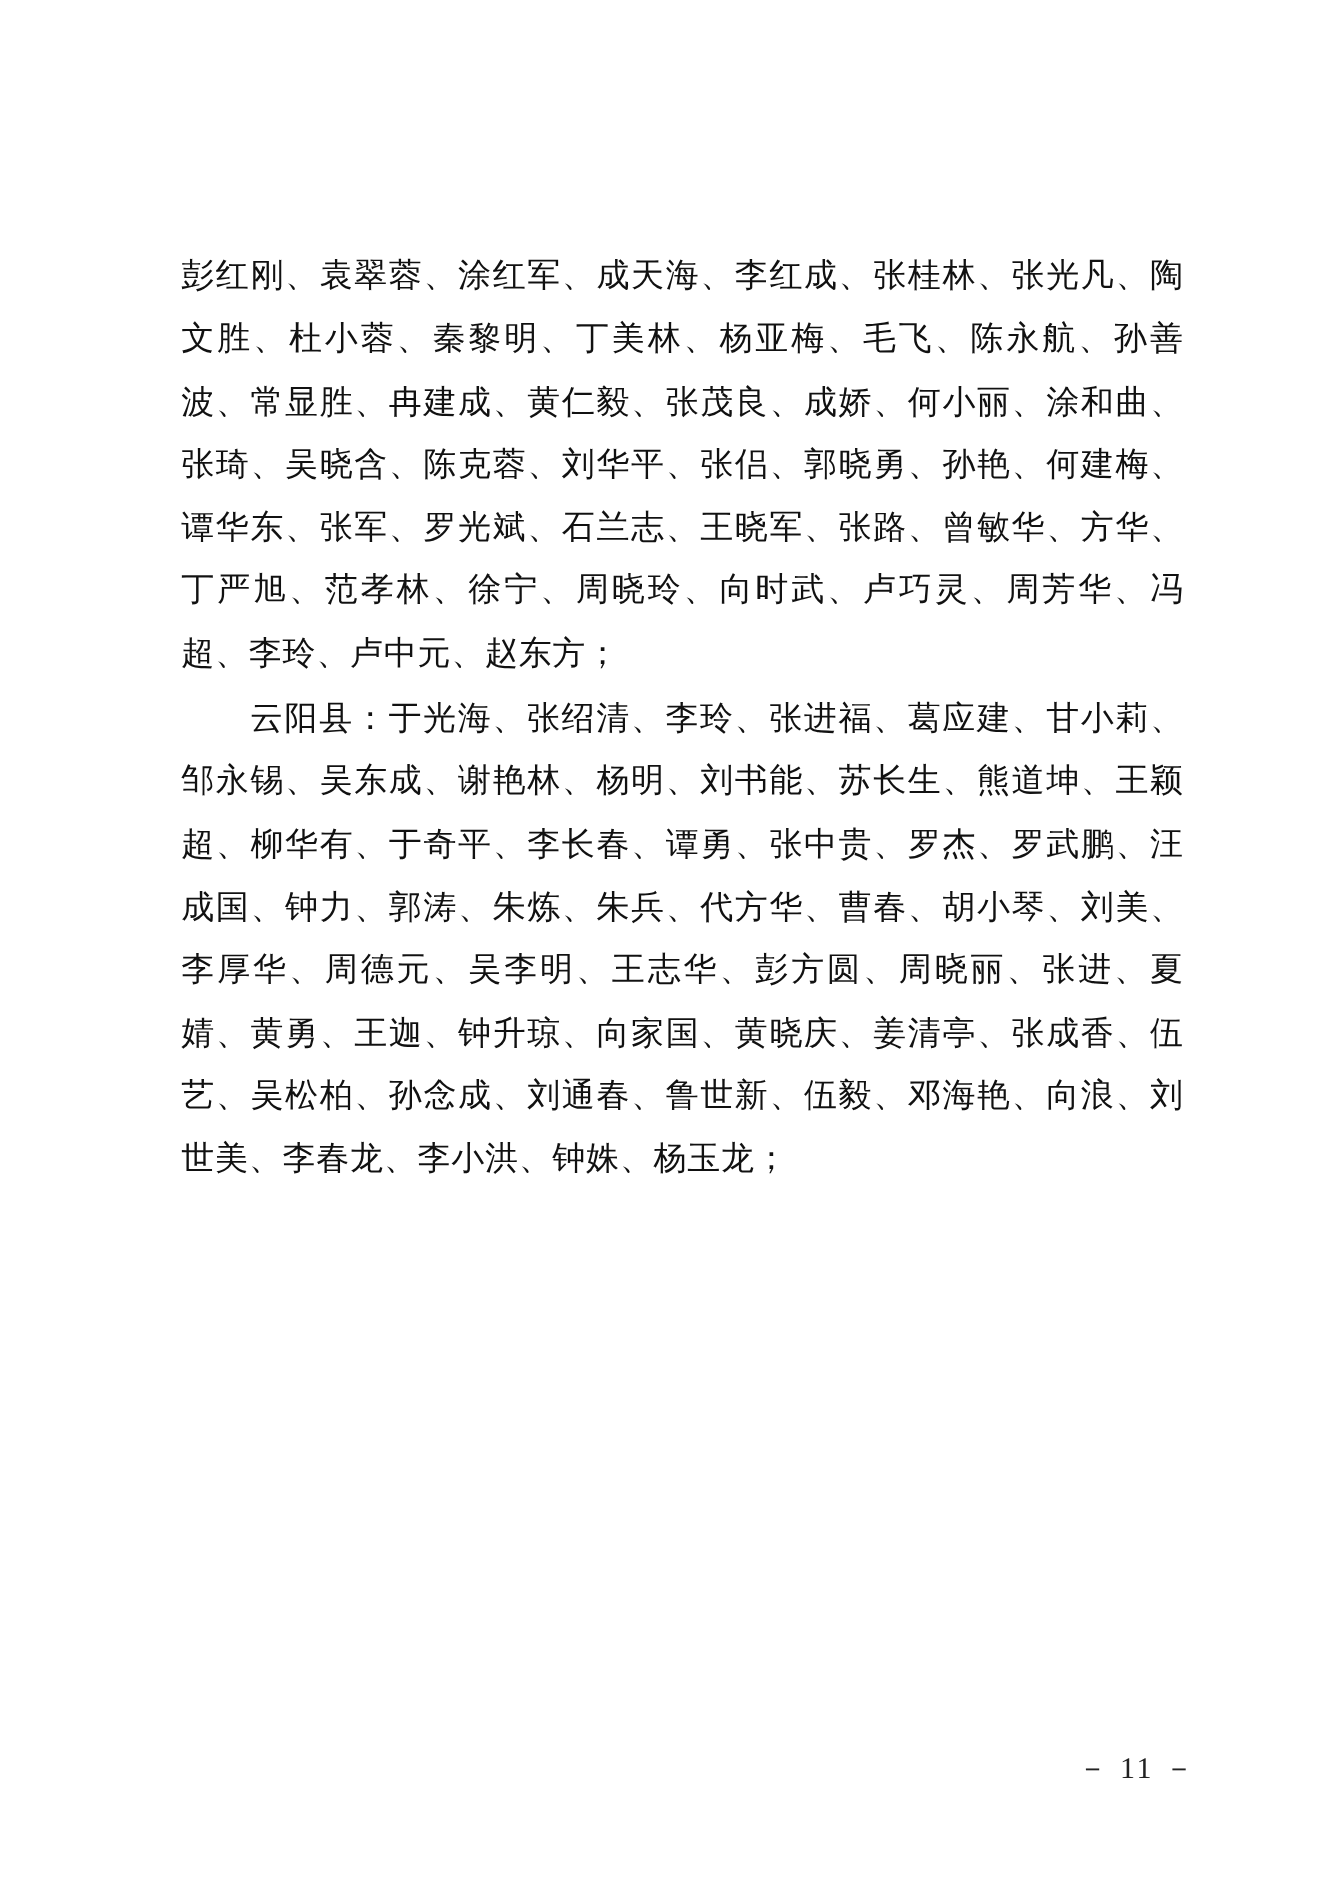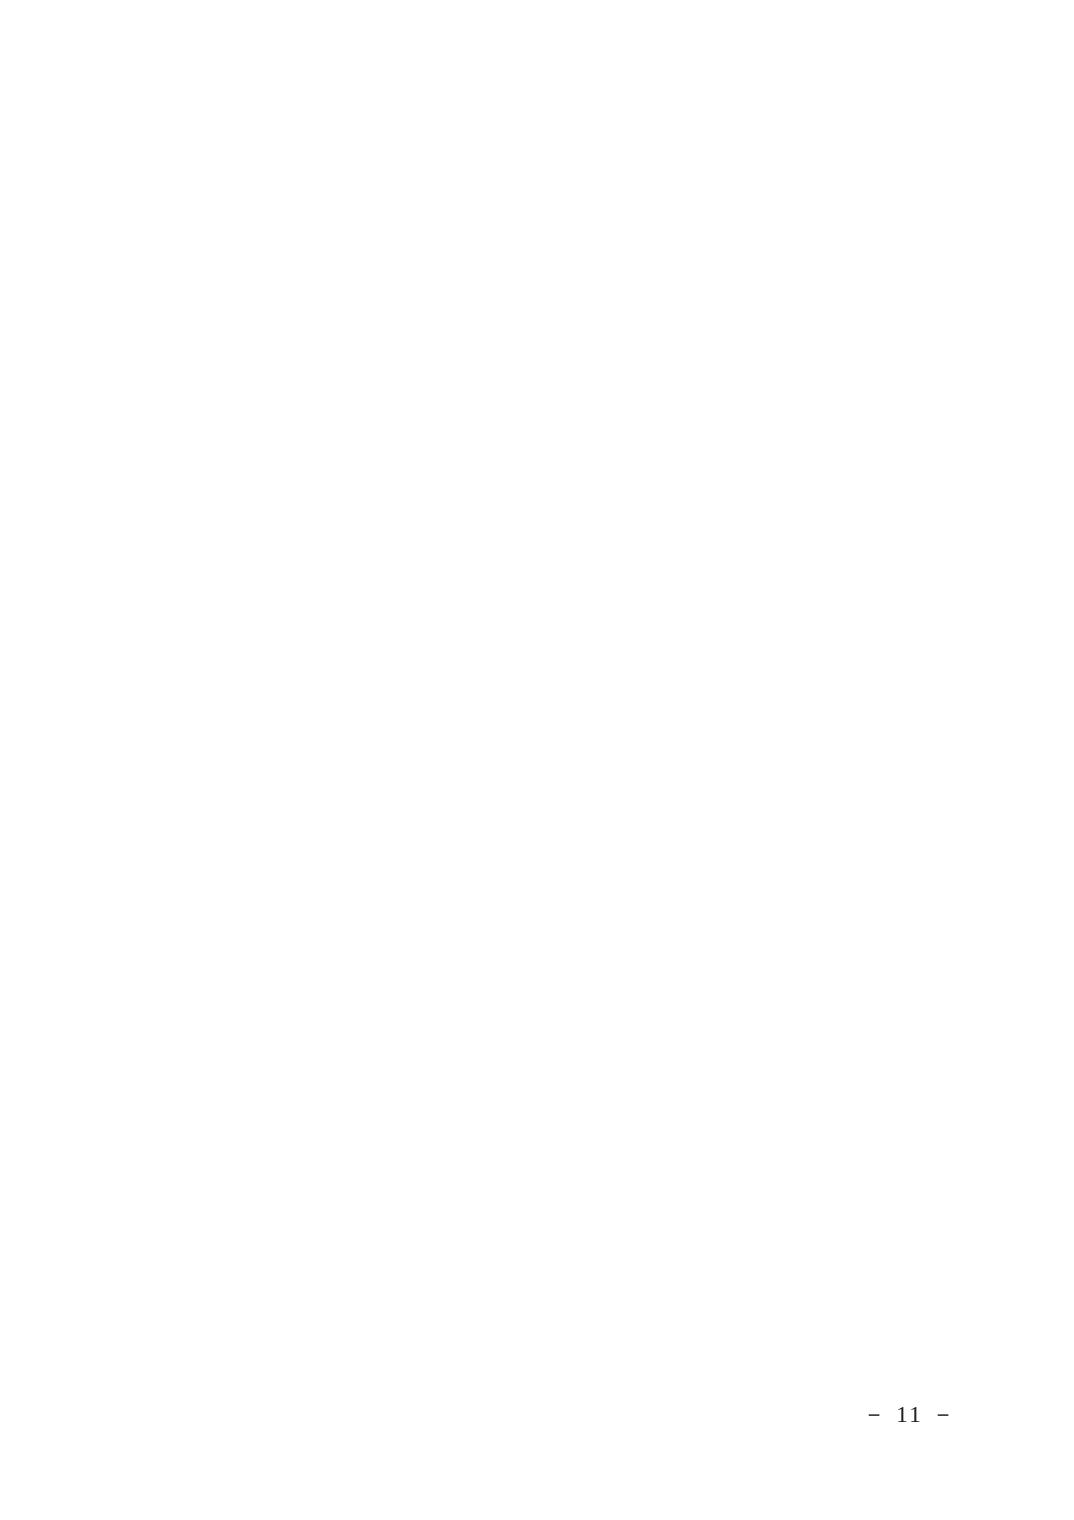--- a/index.html
+++ b/index.html
@@ -10,15 +10,17 @@
           text-align-last:left; letter-spacing:0.6px; word-break:break-all; }
   .para.indent { text-indent:55px; }
   .para + .para { margin-top:2px; }
   .page-number { position:absolute; left:862px; top:1398px; font-size:24px;
                  font-family:"Liberation Serif", serif; letter-spacing:2px; color:#222;text-align:center; }
 </style>
 </head>
 <body>
 
 <div class="page">
+  <p class="para">彭红刚、袁翠蓉、涂红军、成天海、李红成、张桂林、张光凡、陶文胜、杜小蓉、秦黎明、丁美林、杨亚梅、毛飞、陈永航、孙善波、常显胜、冉建成、黄仁毅、张茂良、成娇、何小丽、涂和曲、张琦、吴晓含、陈克蓉、刘华平、张侣、郭晓勇、孙艳、何建梅、谭华东、张军、罗光斌、石兰志、王晓军、张路、曾敏华、方华、丁严旭、范孝林、徐宁、周晓玲、向时武、卢巧灵、周芳华、冯超、李玲、卢中元、赵东方；</p>
+  <p class="para indent">云阳县：于光海、张绍清、李玲、张进福、葛应建、甘小莉、邹永锡、吴东成、谢艳林、杨明、刘书能、苏长生、熊道坤、王颖超、柳华有、于奇平、李长春、谭勇、张中贵、罗杰、罗武鹏、汪成国、钟力、郭涛、朱炼、朱兵、代方华、曹春、胡小琴、刘美、李厚华、周德元、吴李明、王志华、彭方圆、周晓丽、张进、夏婧、黄勇、王迦、钟升琼、向家国、黄晓庆、姜清亭、张成香、伍艺、吴松柏、孙念成、刘通春、鲁世新、伍毅、邓海艳、向浪、刘世美、李春龙、李小洪、钟姝、杨玉龙；</p>
 </div>
 
 <div class="page-number">－ 11 －</div>
 
 </body></html>

